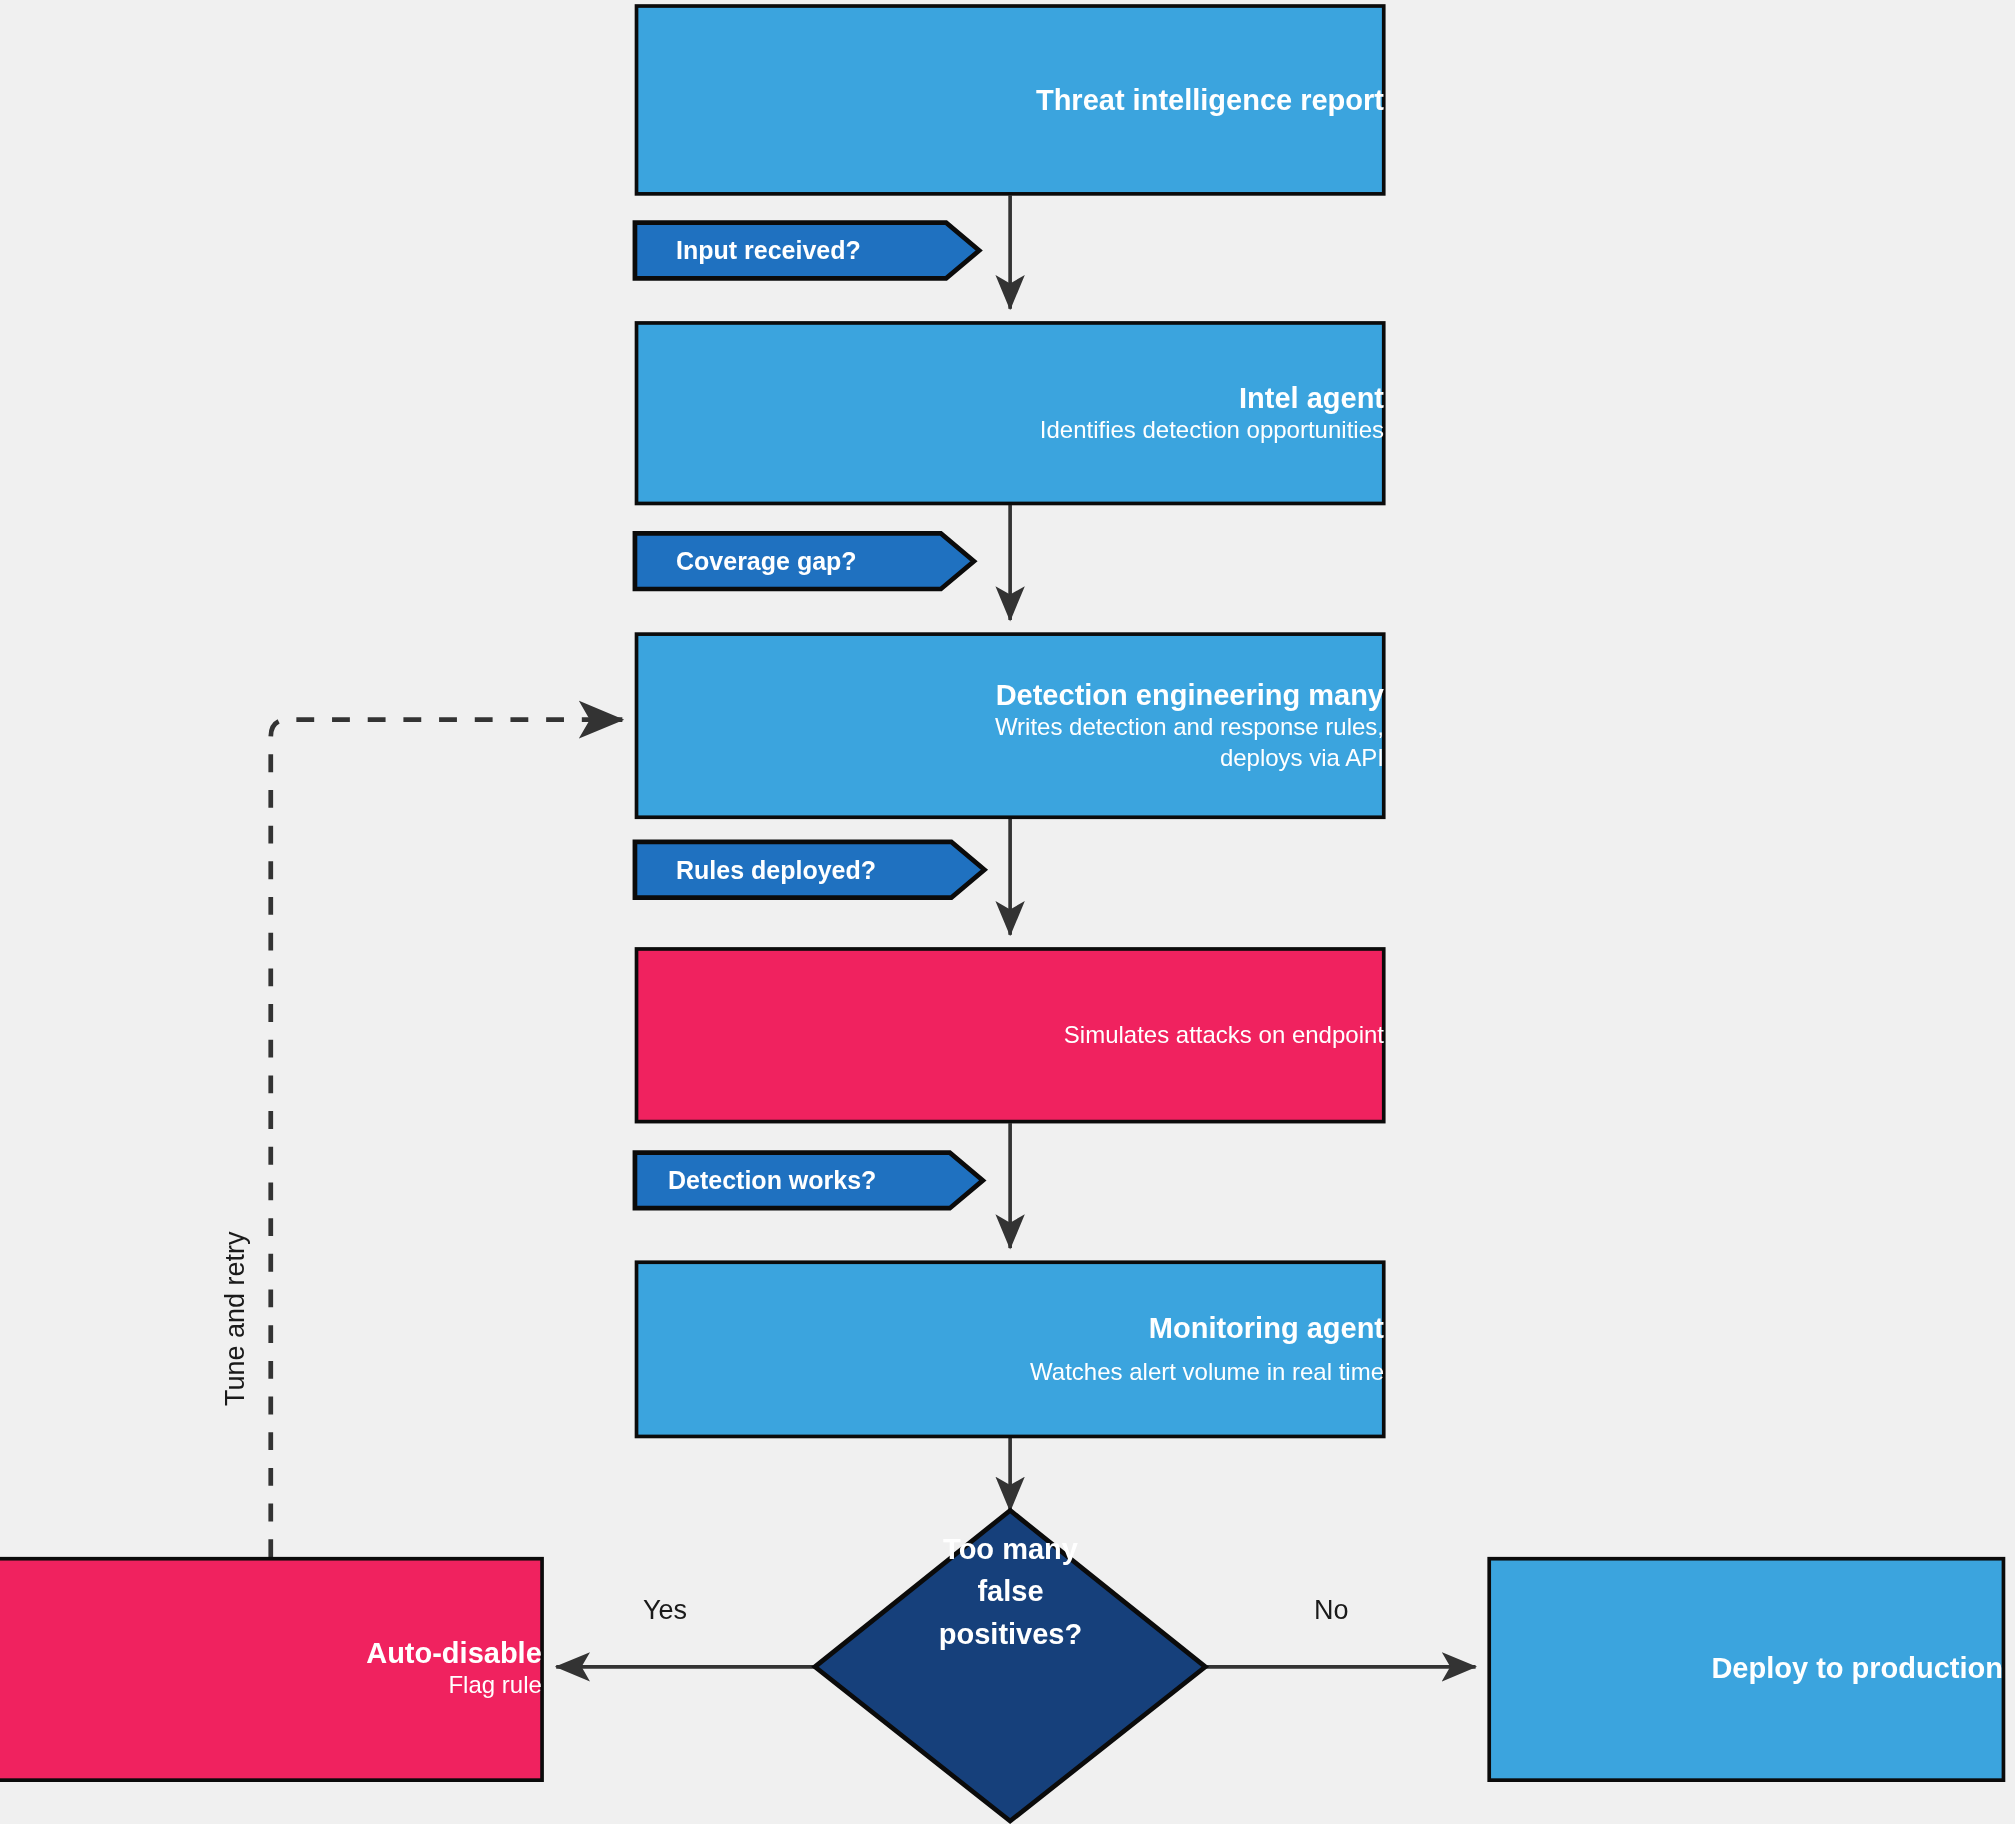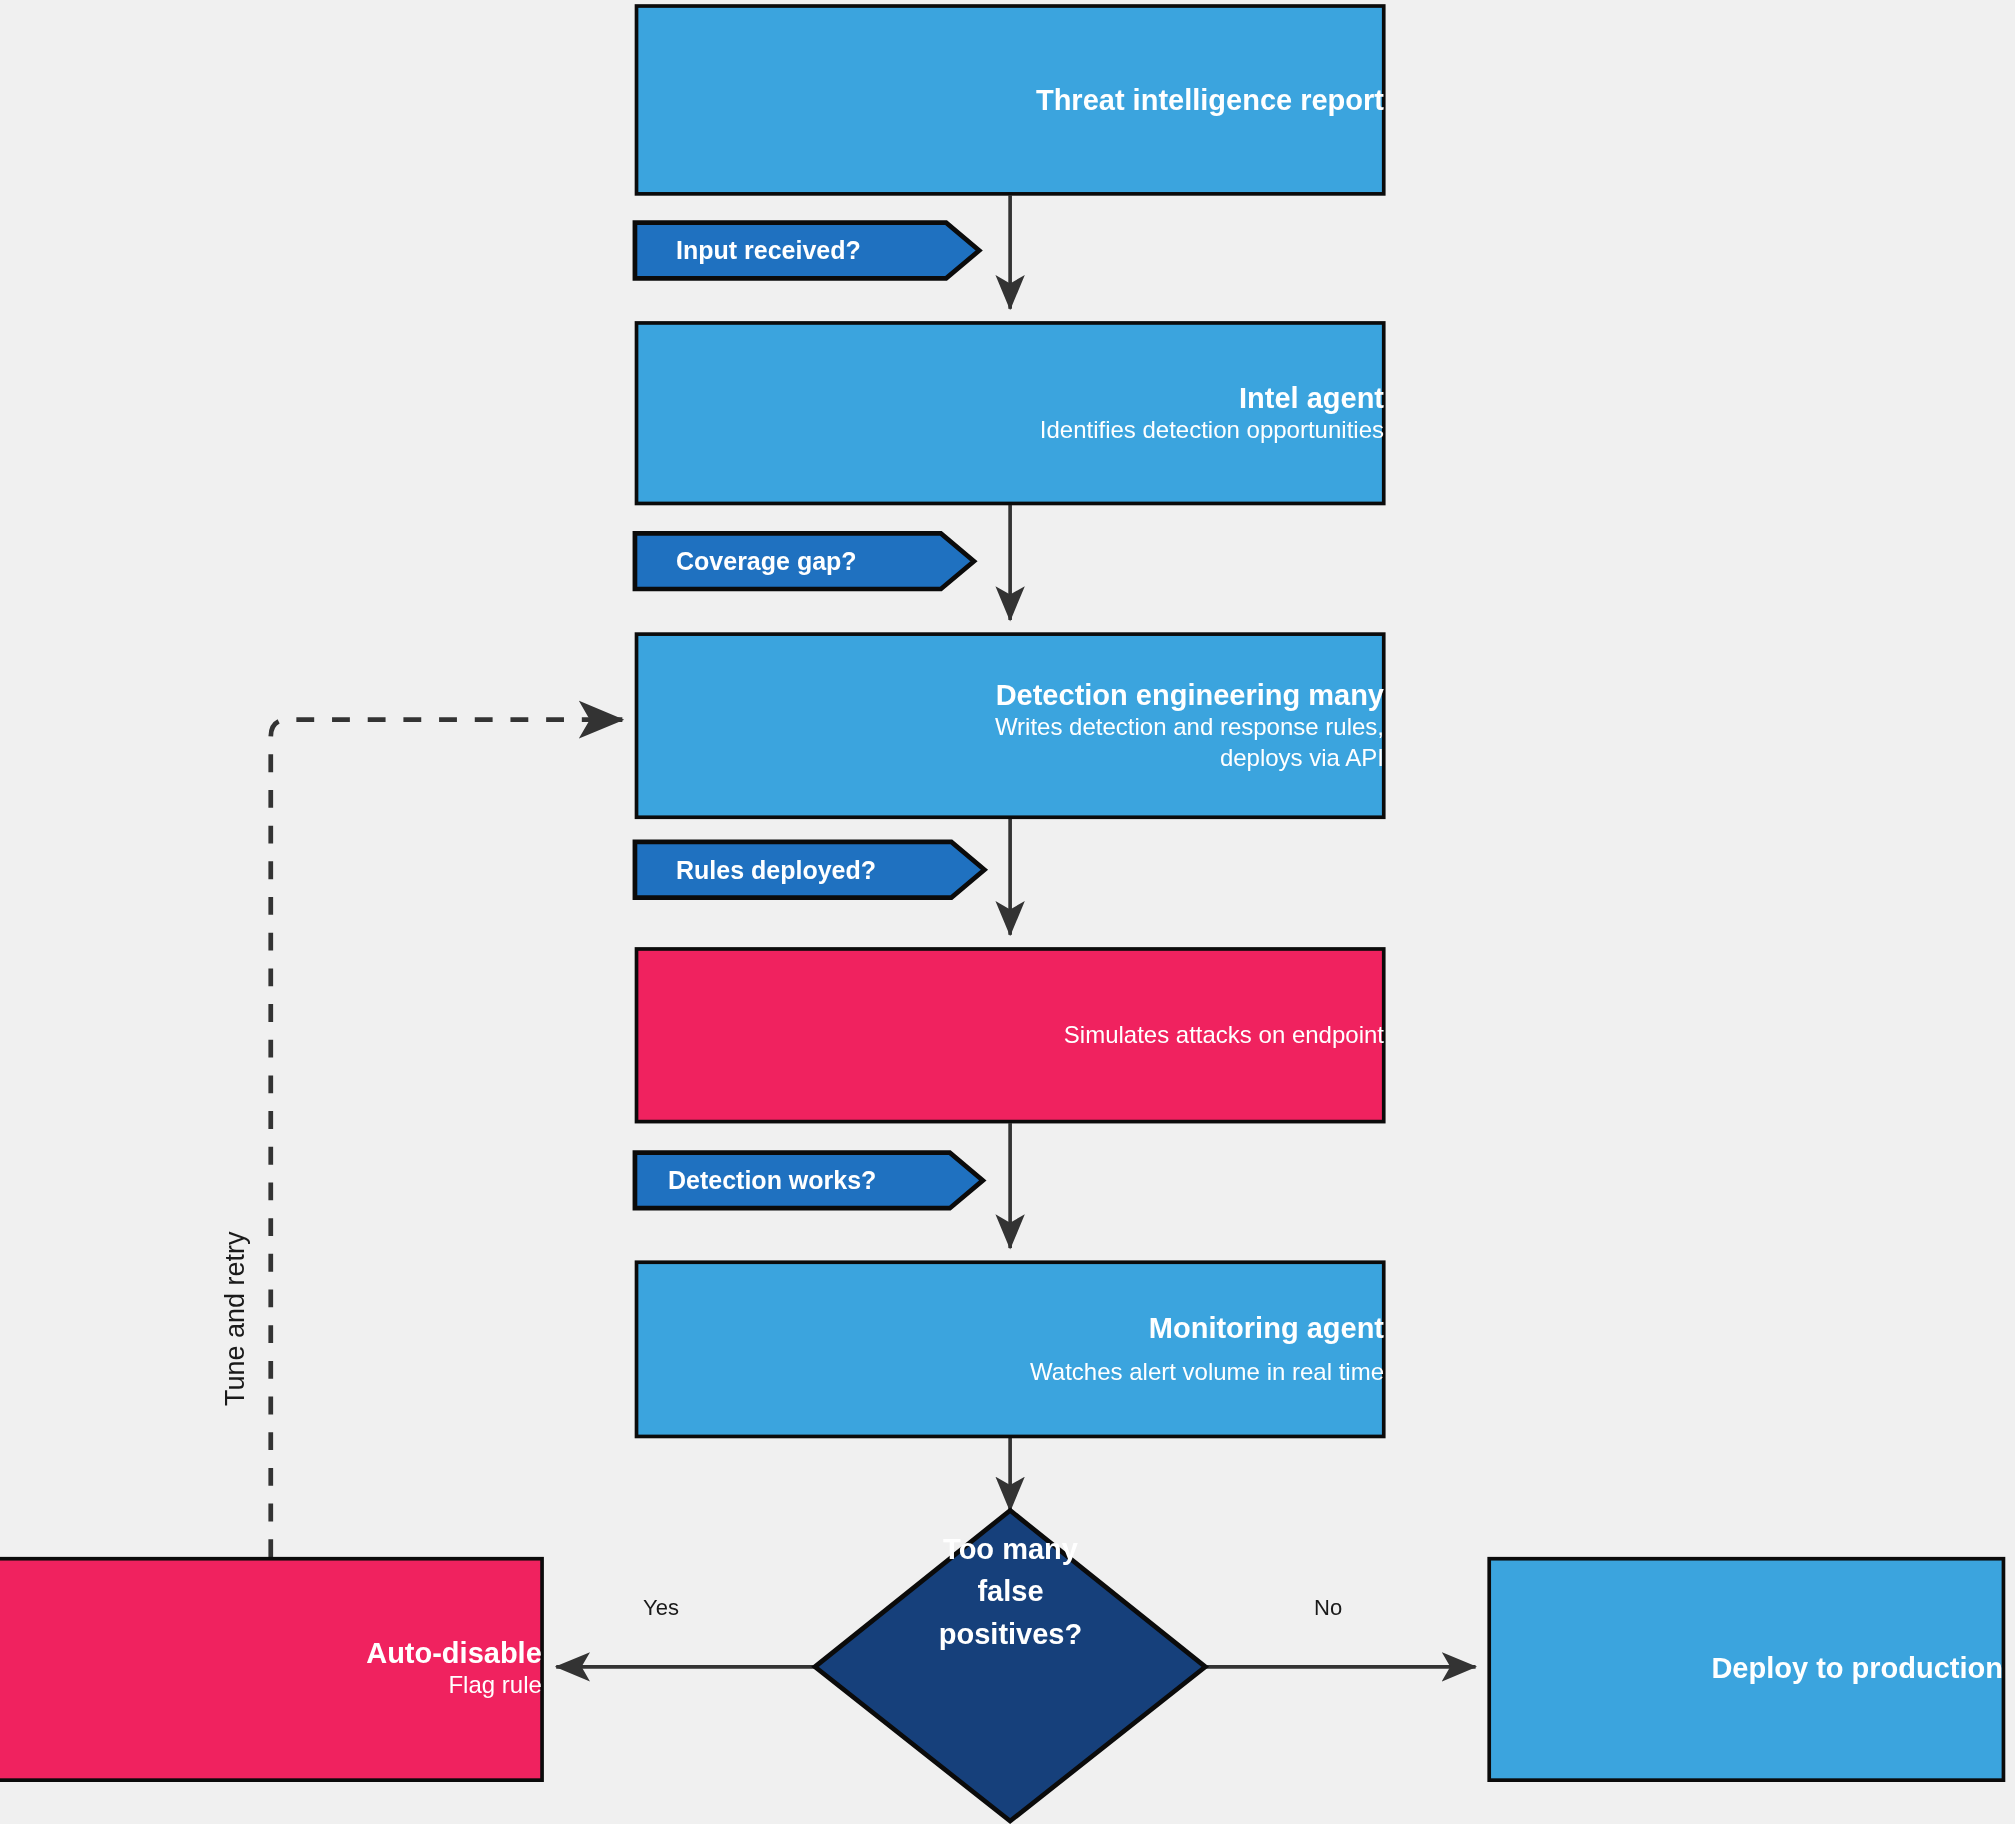--- a/index.html
+++ b/index.html
@@ -25,21 +25,21 @@
   .ttl{font-weight:bold;font-size:29px;line-height:1.18;}
   .sub{font-weight:normal;font-size:24px;line-height:1.26;}
   .badge-label{
     position:absolute;
     display:flex;align-items:center;justify-content:flex-start;
     color:#ffffff;font-weight:bold;font-size:25px;
     pointer-events:none;
   }
   .edge-label{
     position:absolute;
-    color:#1a1a1a;font-size:22px;font-weight:normal;
+    color:#1a1a1a;font-size:27px;font-weight:normal;
     white-space:nowrap;pointer-events:none;
   }
   .rot-label{
     position:absolute;
     color:#1a1a1a;font-size:27px;font-weight:normal;
     white-space:nowrap;
     transform-origin:0 0;
     transform:rotate(-90deg);
     pointer-events:none;
   }

